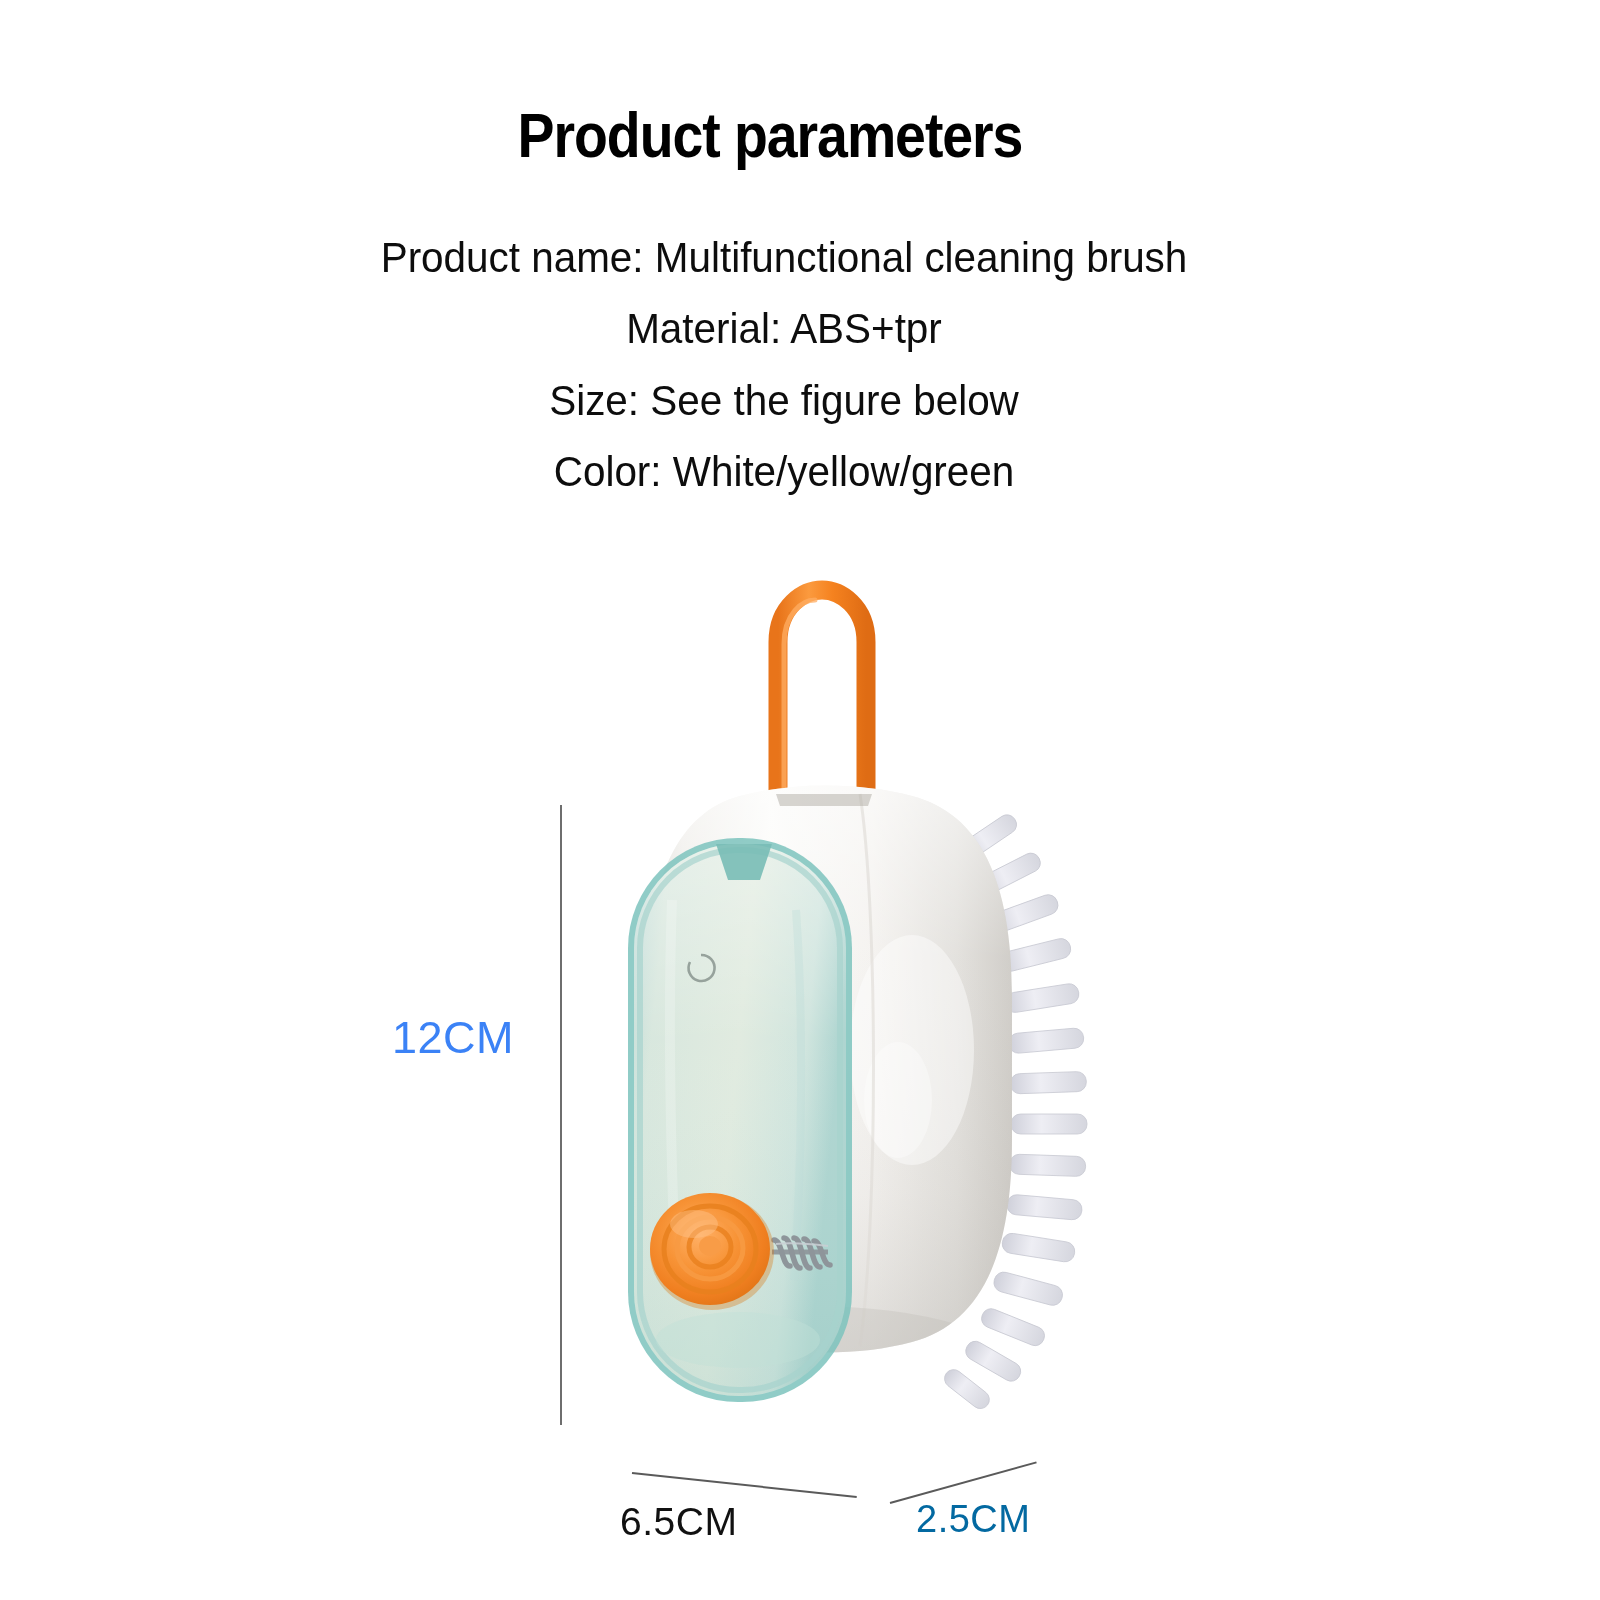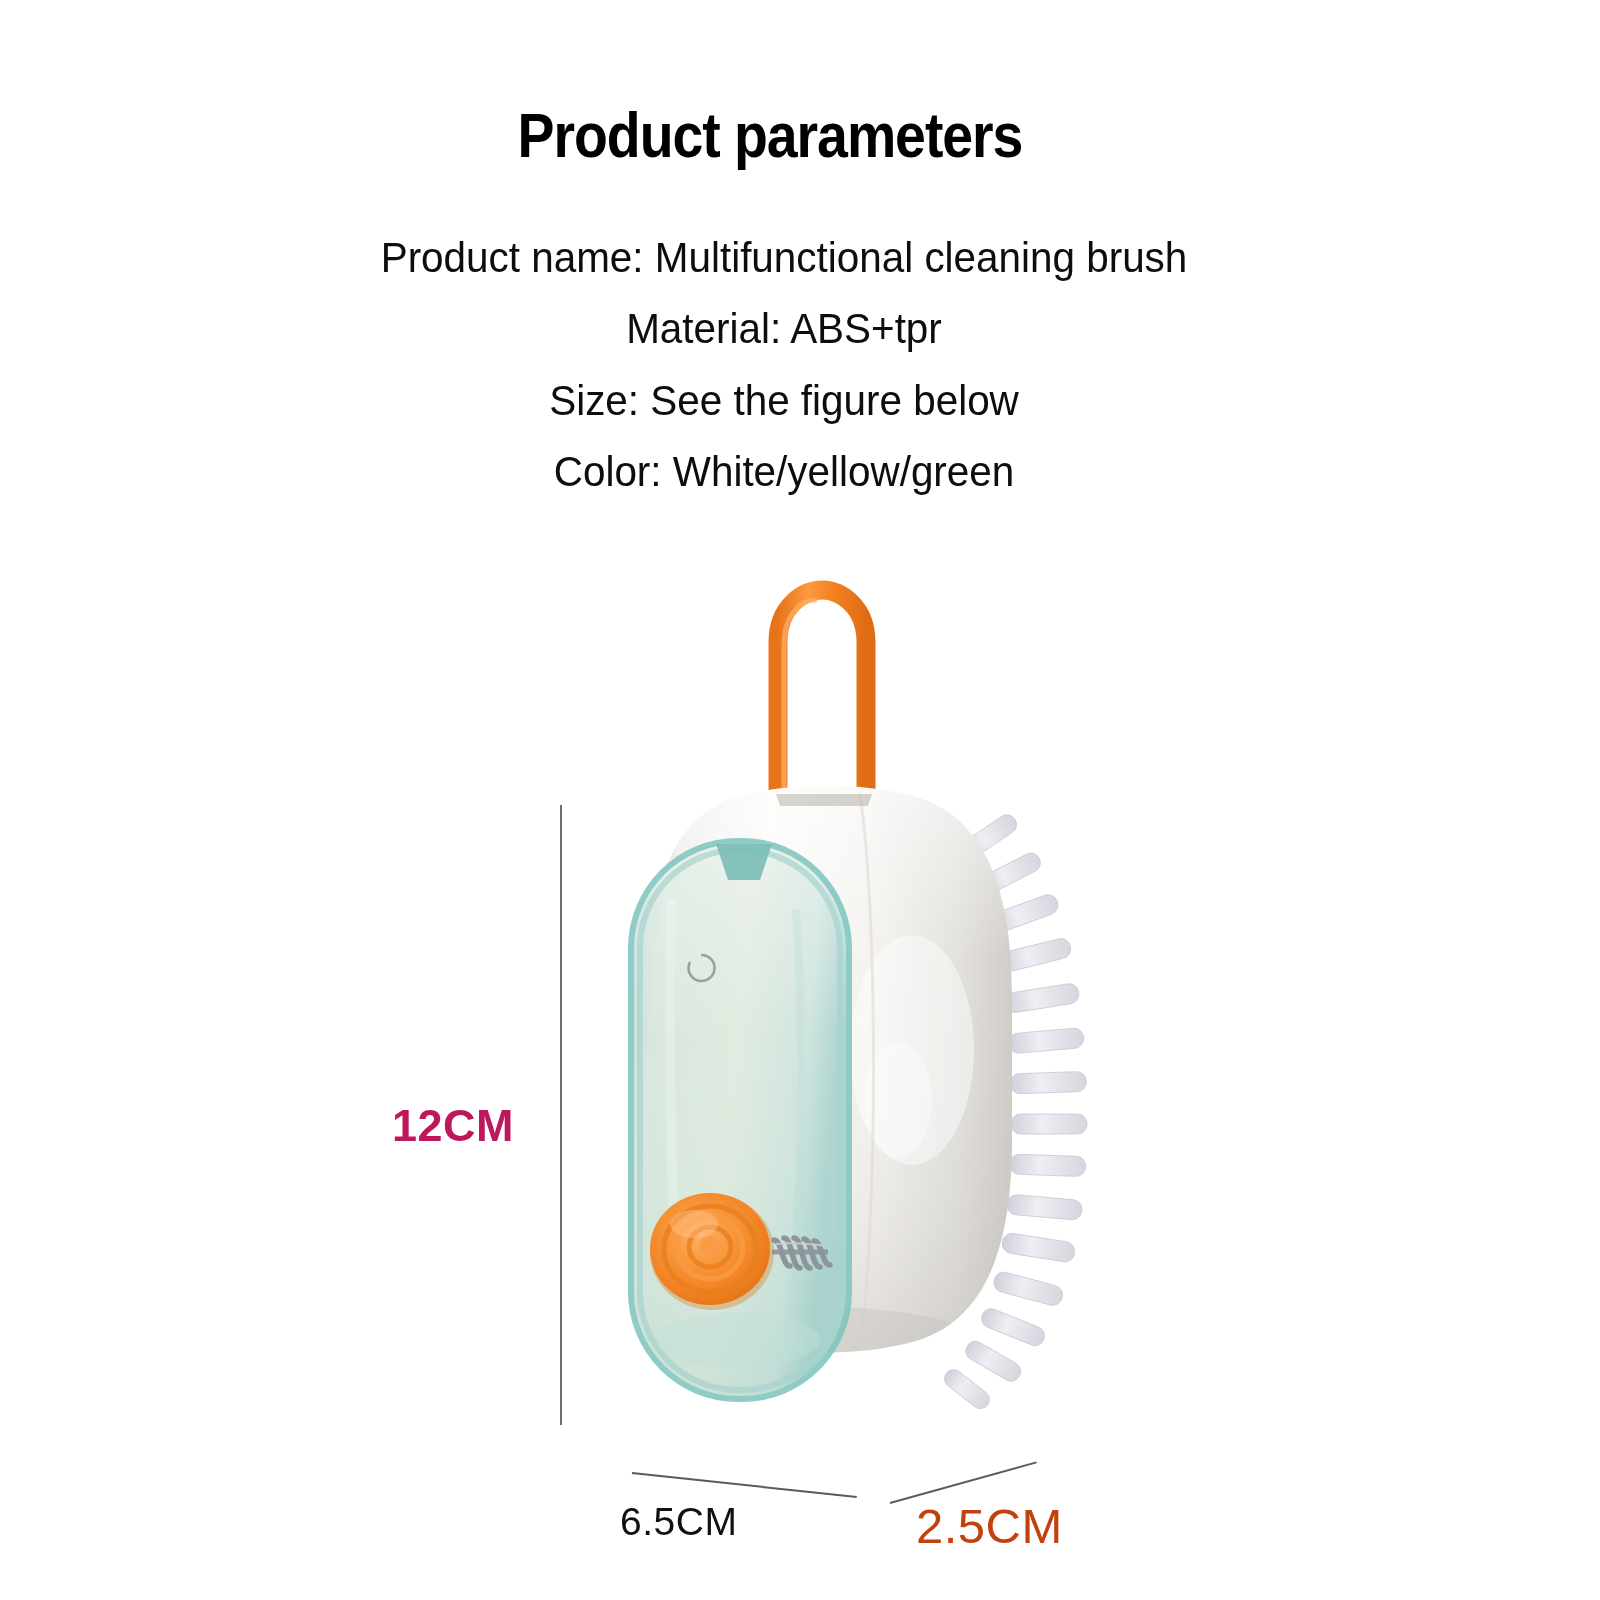--- a/index.html
+++ b/index.html
@@ -69,25 +69,25 @@
     position: absolute;
     left: 560px;
     top: 805px;
     width: 2px;
     height: 620px;
     background: #6e6e6e;
   }
   #height-label {
     position: absolute;
     left: 392px;
-    top: 1100px;
+    top: 1012px;
     font-size: 45px;
     letter-spacing: 0.5px;
-    color: #be185d;
-    font-weight: 700;
+    color: #3b82f6;
+    font-weight: 400;
   }
 
   
   .dim-line {
     position: absolute;
     height: 2px;
     background: #5a5a5a;
     transform-origin: 0 50%;
   }
   #width-measure-line {
@@ -107,23 +107,23 @@
     left: 620px;
     top: 1500px;
     font-size: 39px;
     letter-spacing: 0.5px;
     color: #111111;
   }
   #depth-label {
     position: absolute;
     left: 916px;
     top: 1498px;
-    font-size: 49px;
+    font-size: 38px;
     letter-spacing: 0.5px;
-    color: #c2410c;
+    color: #0369a1;
   }
 
   
   #product-illustration {
     position: absolute;
     left: 560px;
     top: 580px;
     width: 560px;
     height: 900px;
   }

